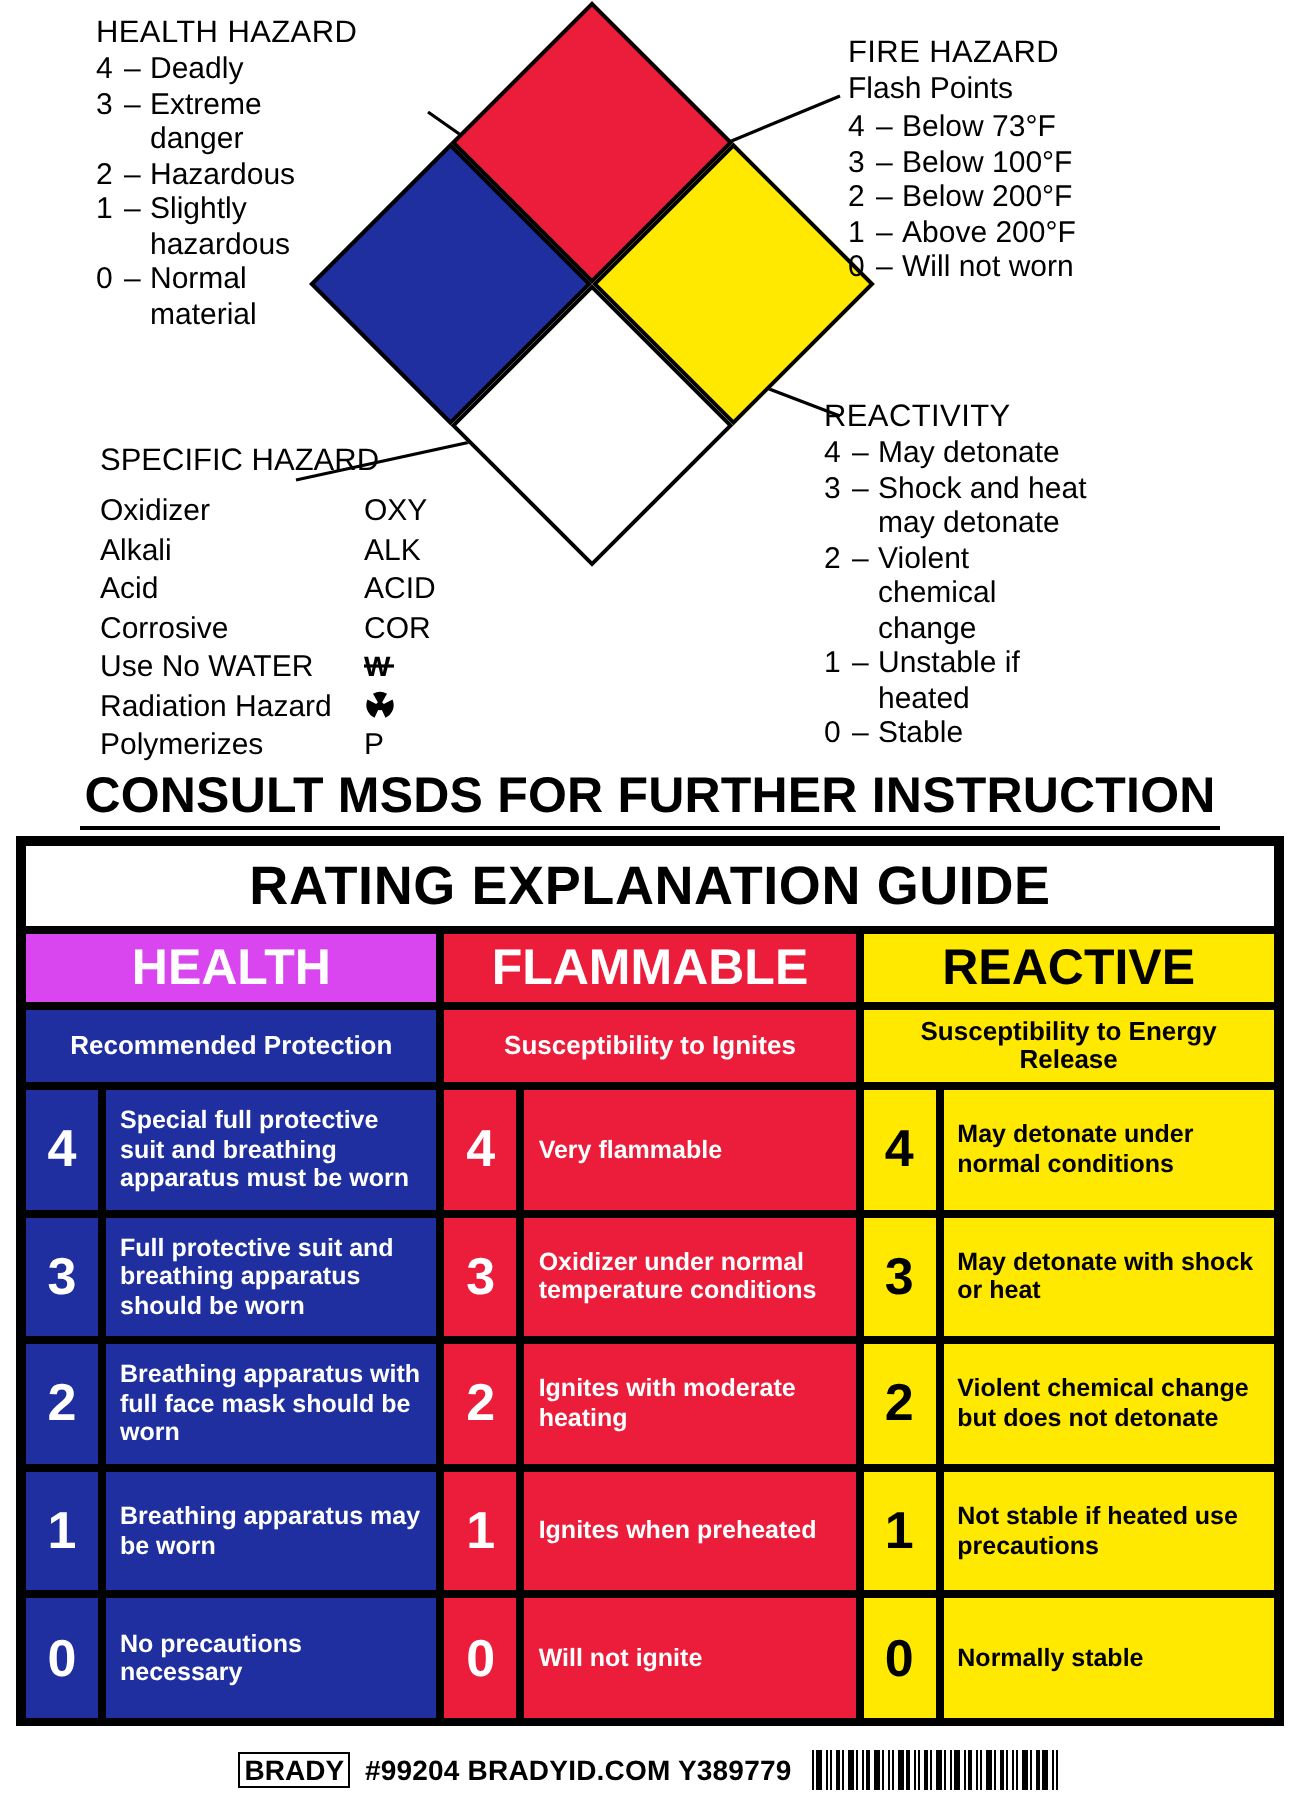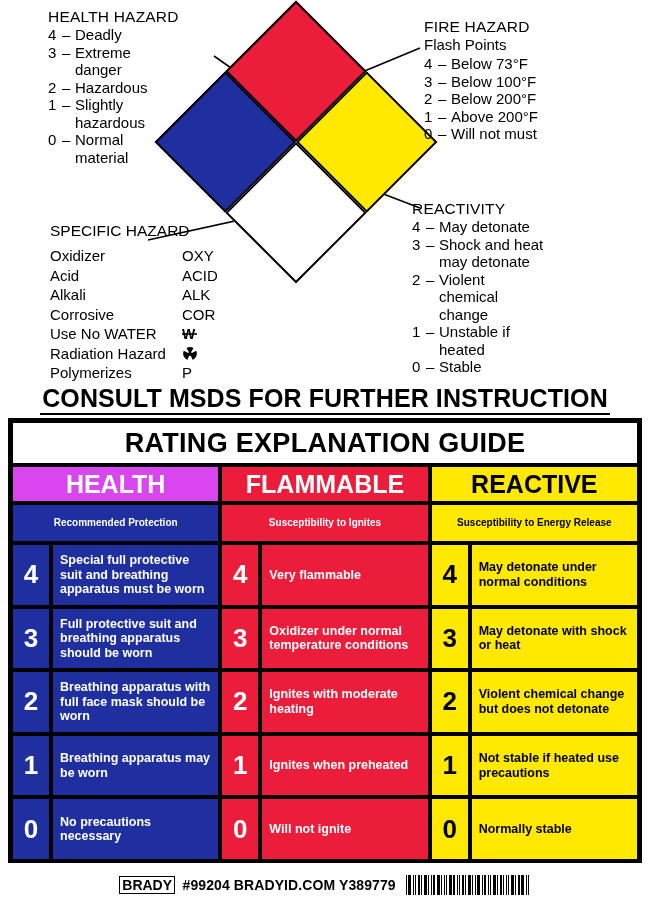--- a/index.html
+++ b/index.html
@@ -78,21 +78,21 @@
   .grid { display: flex; height: 392px; }
   .col { flex: 1 1 0; border-right: 4px solid #000; display: flex; flex-direction: column; }
   .col:last-child { border-right: none; }
 
   .col-head {
     height: 38px; display: flex; align-items: center; justify-content: center;
     font-size: 25px; font-weight: bold; border-bottom: 4px solid #000;
   }
   .col-sub {
     height: 40px; display: flex; align-items: center; justify-content: center;
-    text-align: center; font-size: 10px; font-weight: bold; line-height: 14px;
+    text-align: center; font-size: 13px; font-weight: bold; line-height: 14px;
     border-bottom: 4px solid #000; padding: 0 4px;
   }
   .cell {
     flex: 1 1 0; display: flex; align-items: center;
     border-bottom: 4px solid #000; overflow: hidden;
   }
   .cell:last-child { border-bottom: none; }
   .cell-num {
     width: 40px; flex: 0 0 40px; text-align: center;
     font-size: 26px; font-weight: bold; border-right: 4px solid #000;
@@ -199,21 +199,21 @@
         <span class="legend-txt">Below 200°F</span>
       </div>
       <div class="legend-row">
         <span class="legend-num">1</span>
         <span class="legend-dash">–</span>
         <span class="legend-txt">Above 200°F</span>
       </div>
       <div class="legend-row">
         <span class="legend-num">0</span>
         <span class="legend-dash">–</span>
-        <span class="legend-txt">Will not must</span>
+        <span class="legend-txt">Will not worn</span>
       </div>
     </div>
   </div>
 
   <div class="legend-block" id="react-block">
     <div class="legend-title">REACTIVITY</div>
     <div class="legend-list">
       <div class="legend-row">
         <span class="legend-num">4</span>
         <span class="legend-dash">–</span>
@@ -248,26 +248,26 @@
 
   <div class="legend-block" id="spec-block">
     <div class="spec-title">SPECIFIC
 HAZARD</div>
     <div class="spec-table">
       <div class="spec-row">
         <span class="spec-name">Oxidizer</span>
         <span class="spec-code">OXY</span>
       </div>
       <div class="spec-row">
+        <span class="spec-name">Alkali</span>
+        <span class="spec-code">ALK</span>
+      </div>
+      <div class="spec-row">
         <span class="spec-name">Acid</span>
         <span class="spec-code">ACID</span>
-      </div>
-      <div class="spec-row">
-        <span class="spec-name">Alkali</span>
-        <span class="spec-code">ALK</span>
       </div>
       <div class="spec-row">
         <span class="spec-name">Corrosive</span>
         <span class="spec-code">COR</span>
       </div>
       <div class="spec-row">
         <span class="spec-name">Use No WATER</span>
         <span class="spec-sym">
           <svg width="16" height="16" viewBox="0 0 16 16" style="vertical-align:-3px">
             <text x="0" y="13" font-family="Liberation Sans, sans-serif" font-size="14" font-weight="bold">W</text>

